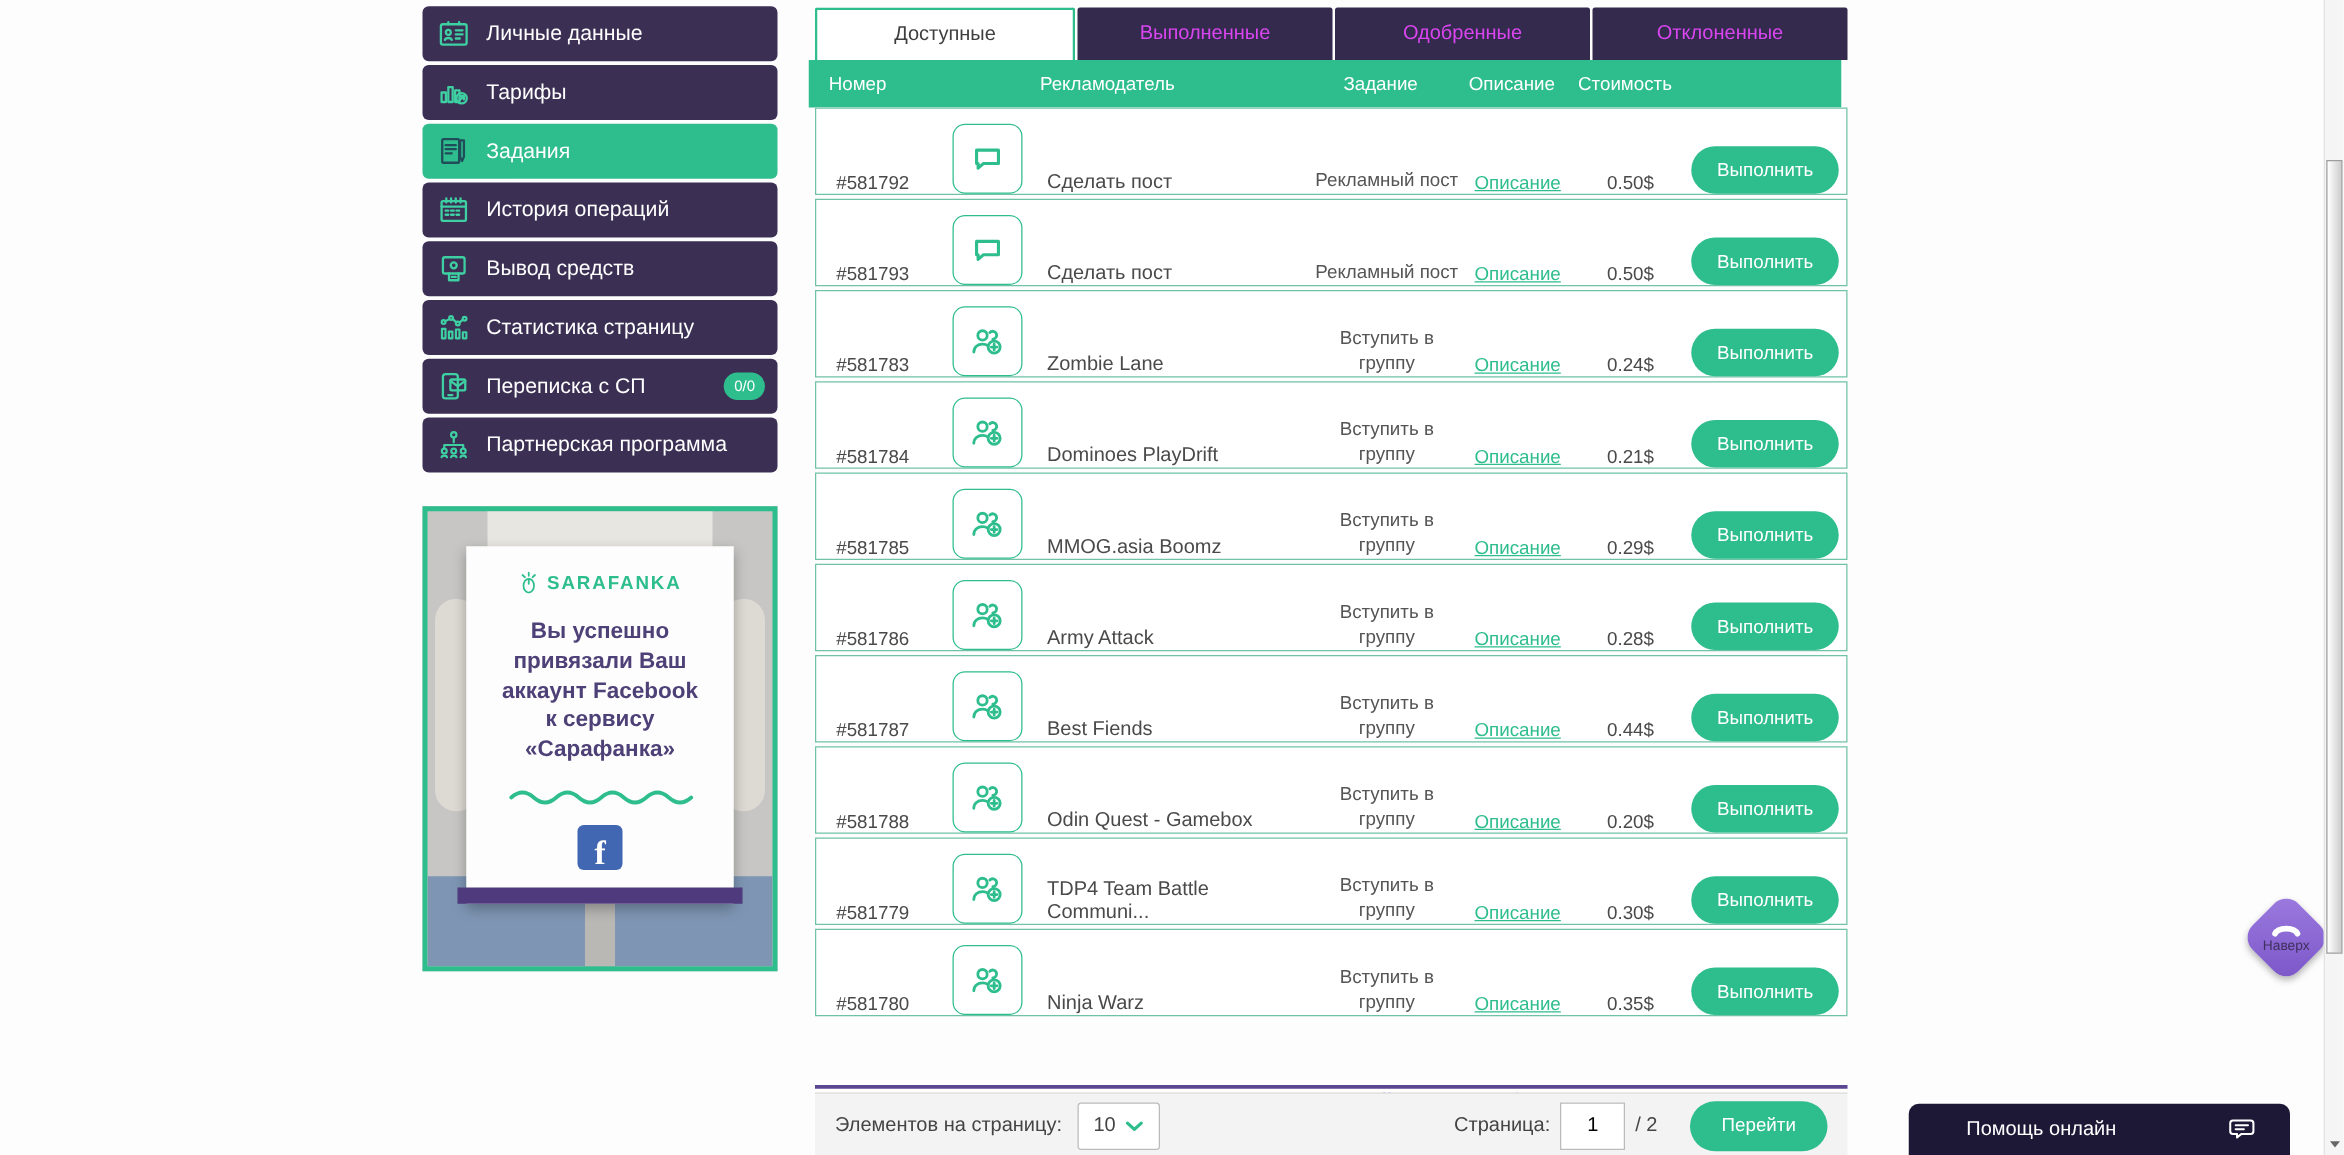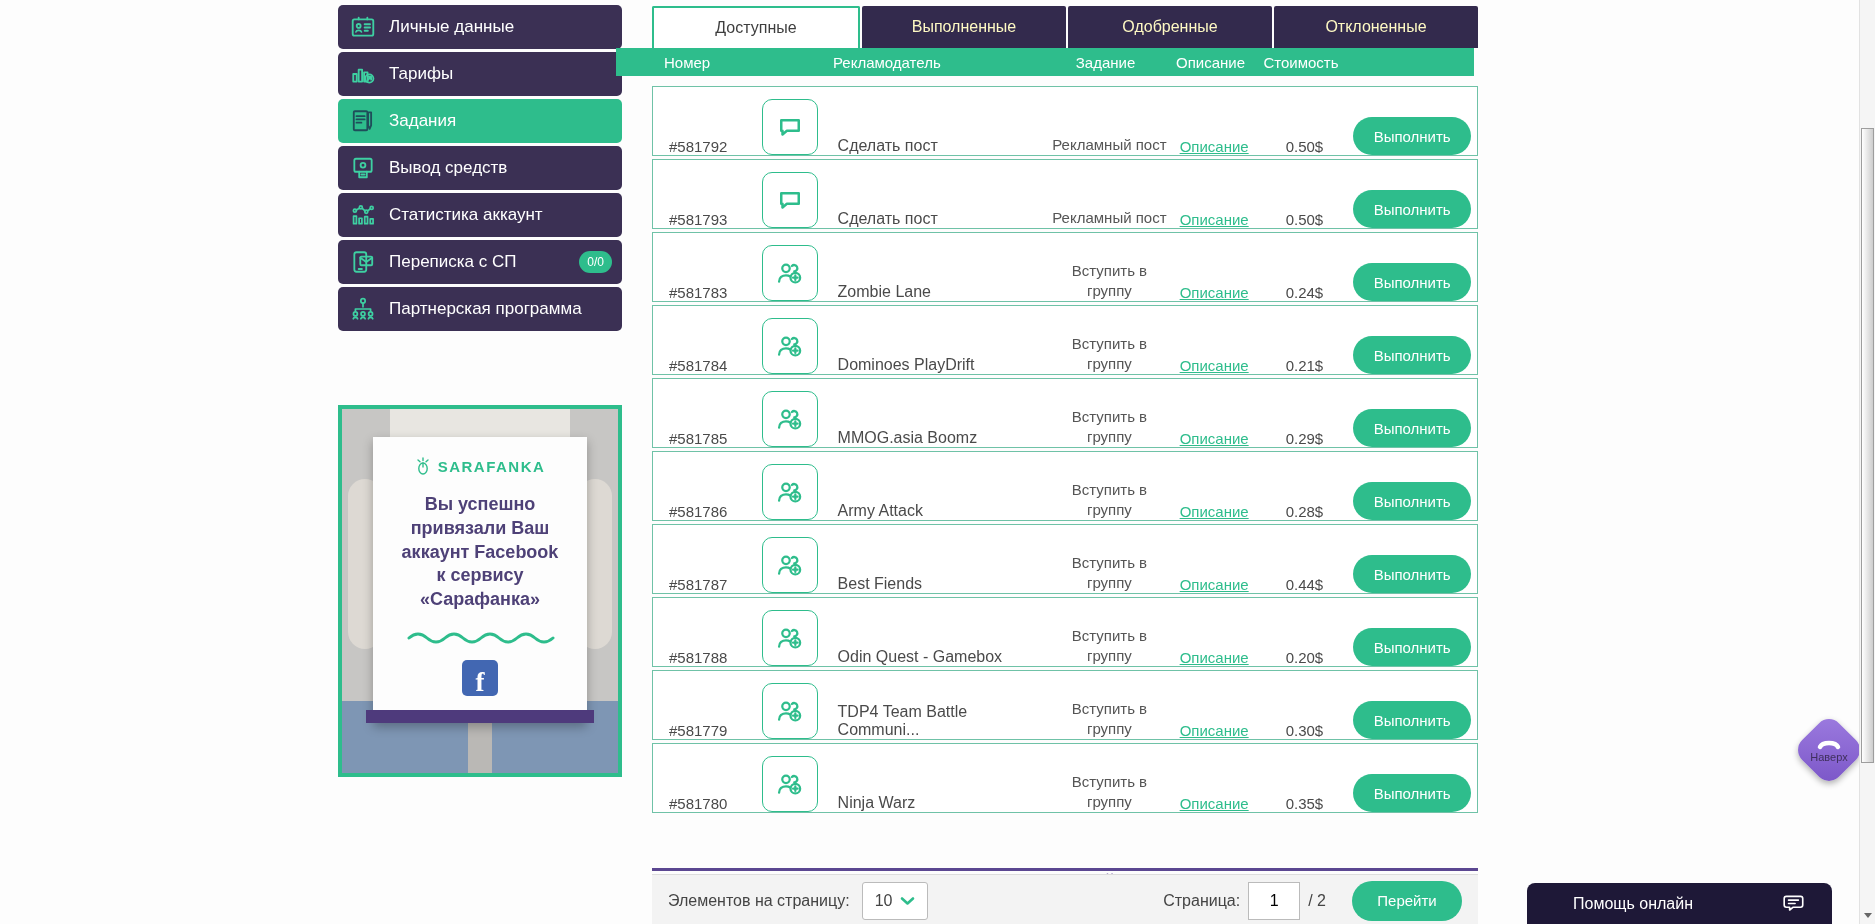--- a/index.html
+++ b/index.html
@@ -38,27 +38,27 @@
   .msg{margin-top:18px;color:#4e4177;font-size:18px;font-weight:bold;line-height:1.32;
        text-align:center;}
   .msg span{display:block;}
   .wave{margin-top:18px;}
   .fb{margin-top:14px;width:36px;height:36px;background:#4267b2;border-radius:5px;color:#fff;
       font-weight:bold;font-size:27px;display:flex;align-items:flex-end;justify-content:center;
       font-family:"Liberation Serif",serif;line-height:1;overflow:hidden;}
 
   
   .tabs{position:absolute;left:652px;top:6px;width:826px;height:42px;display:flex;gap:2px;}
-  .tab{flex:1;background:#332a4d;color:#fef9c3;display:flex;align-items:center;justify-content:center;
+  .tab{flex:1;background:#332a4d;color:#d946ef;display:flex;align-items:center;justify-content:center;
        font-size:16px;cursor:pointer;box-sizing:border-box;border-radius:2px 2px 0 0;}
   .tab.active{background:#fff;color:#3e3e3e;border:2px solid #2ebd8c;border-bottom:none;}
 
   
-  .thead{position:absolute;left:616px;top:48px;width:826px;height:28px;background:#2ebd8c;
-         display:flex;align-items:center;color:#fff;font-size:15px;font-weight:500;padding-left:32px;}
+  .thead{position:absolute;left:647px;top:48px;width:826px;height:38px;background:#2ebd8c;
+         display:flex;align-items:center;color:#fff;font-size:15px;font-weight:500;}
   .c-id{width:90px;padding-left:16px;box-sizing:border-box;}
   .c-icon{width:95px;display:flex;justify-content:center;}
   .c-adv{width:215px;}
   .c-task{width:115px;text-align:center;}
   .c-desc{width:95px;text-align:center;}
   .c-price{width:86px;text-align:center;}
   .c-btn{width:130px;display:flex;justify-content:center;}
   .tbody{position:absolute;left:652px;top:86px;width:826px;}
   .row{height:70px;margin-bottom:3px;border:1px solid #6fc2a7;background:#fff;display:flex;
        align-items:flex-end;box-sizing:border-box;font-size:15px;color:#4a4a4a;}
@@ -138,20 +138,31 @@
           <rect x="3.5" y="3" width="12.5" height="17.5" rx="1"></rect>
           <path d="M6 7.5h7.5M6 10.5h7.5M6 13.5h4.5"></path>
           <path d="M19.5 4v12l-1.4 3.2-1.4-3.2V4z"></path>
         </svg>
     </span>
     <span>Задания</span>
   </div>
   <div class="s-item">
     <span class="ic">
       <svg width="26" height="26" viewBox="0 0 24 24" fill="none" stroke="currentColor" stroke-width="1.7" stroke-linecap="round" stroke-linejoin="round">
+          <rect x="3" y="5.5" width="18" height="14.5" rx="1"></rect>
+          <path d="M3 9.5h18"></path>
+          <path d="M6.5 3.5v3M10 3.5v3M13.5 3.5v3M17 3.5v3"></path>
+          <path d="M6 12.5h2M10 12.5h2M14 12.5h2M6 15.5h2M10 15.5h2M14 15.5h2"></path>
+        </svg>
+    </span>
+    <span>История операций</span>
+  </div>
+  <div class="s-item">
+    <span class="ic">
+      <svg width="26" height="26" viewBox="0 0 24 24" fill="none" stroke="currentColor" stroke-width="1.7" stroke-linecap="round" stroke-linejoin="round">
           <rect x="4" y="3.5" width="16" height="12" rx="1.5"></rect>
           <circle cx="12" cy="9.5" r="2.2"></circle>
           <path d="M8.5 15.5v5h7v-5"></path>
           <path d="M10.5 18h3"></path>
         </svg>
     </span>
     <span>Вывод средств</span>
   </div>
   <div class="s-item">
     <span class="ic">
@@ -160,21 +171,21 @@
           <circle cx="10" cy="5" r="1.4"></circle>
           <circle cx="15" cy="9" r="1.4"></circle>
           <circle cx="20" cy="5.5" r="1.4"></circle>
           <path d="M5.8 7.3l2.9-1.5M11.3 5.8l2.6 2.4M16.3 8.2l2.5-2"></path>
           <rect x="3.3" y="13" width="2.6" height="7"></rect>
           <rect x="8.4" y="15" width="2.6" height="5"></rect>
           <rect x="13.6" y="13.5" width="2.6" height="6.5"></rect>
           <rect x="18.7" y="15.5" width="2.6" height="4.5"></rect>
         </svg>
     </span>
-    <span>Статистика аккаунт</span>
+    <span>Статистика страницу</span>
   </div>
   <div class="s-item">
     <span class="ic">
       <svg width="26" height="26" viewBox="0 0 24 24" fill="none" stroke="currentColor" stroke-width="1.7" stroke-linecap="round" stroke-linejoin="round">
           <rect x="4" y="3" width="11" height="18" rx="2"></rect>
           <path d="M8 18.5h3"></path>
           <rect x="9.5" y="7" width="11" height="8" rx="1"></rect>
           <path d="M9.5 8l5.5 4 5.5-4"></path>
         </svg>
     </span>

